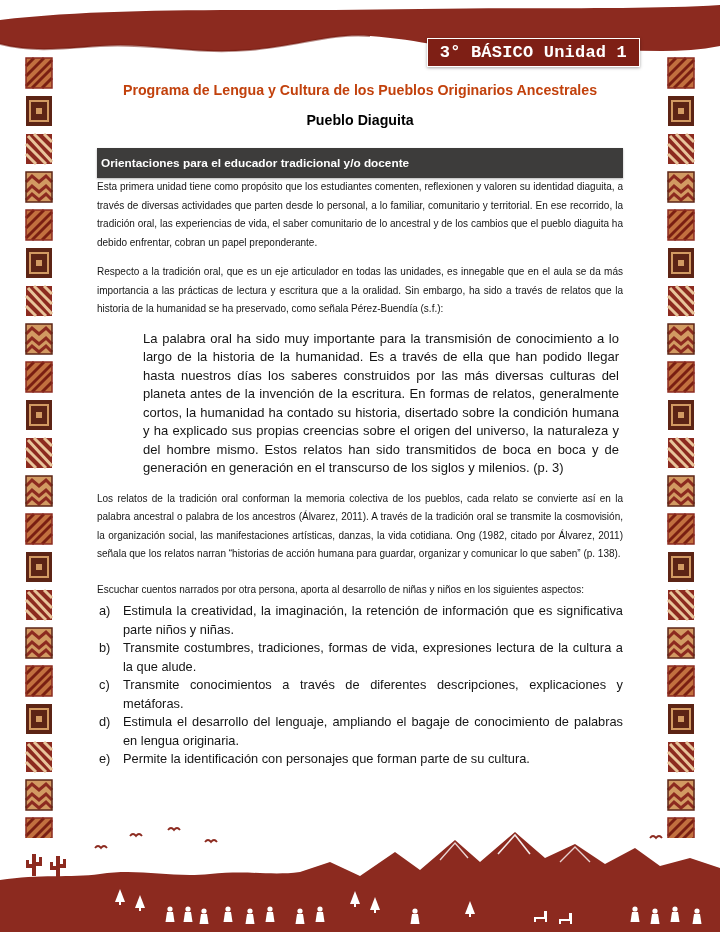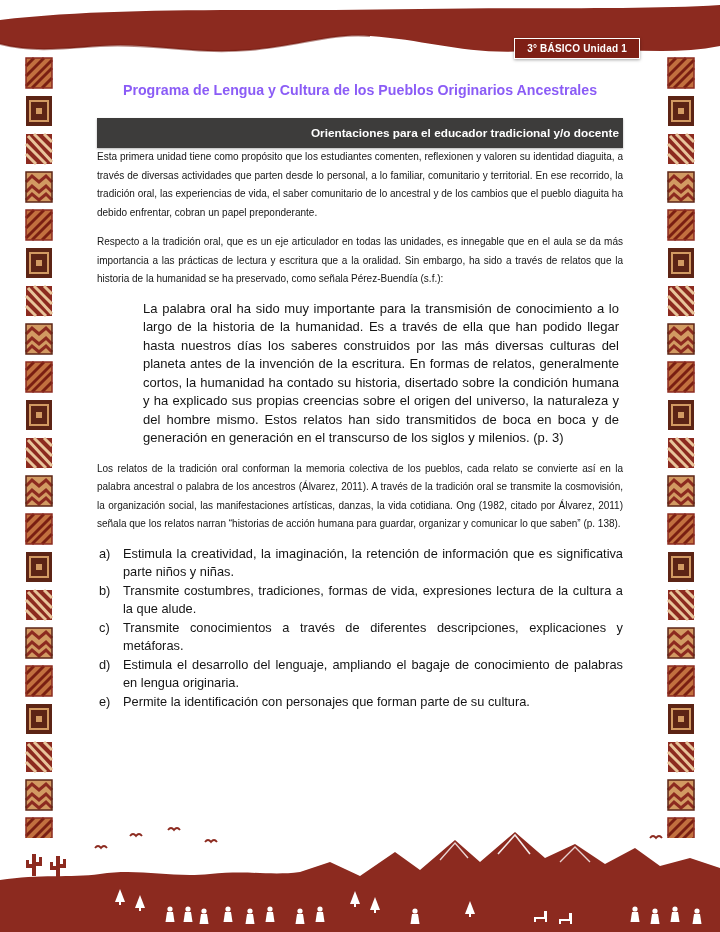--- a/index.html
+++ b/index.html
@@ -18,55 +18,56 @@
   .top-wave {
     position: absolute; top: 0; left: 0;
     width: 720px; height: 70px;
     pointer-events: none;
   }
   .badge {
     position: absolute; top: 38px; right: 80px;
     background: #7e1f15;
     border: 1.5px solid #ffffff;
     color: #ffffff;
-    font-size: 10px; font-weight: bold;
+    font-size: 17px; font-weight: bold;
     padding: 4px 12px;
     letter-spacing: .2px;
     box-shadow: 0 1px 3px rgba(0,0,0,.35);
     white-space: nowrap;
+    font-family: Liberation Mono, monospace;
   }
   
   .side-strip {
     position: absolute; top: 56px;
     width: 30px; height: 782px;
   }
   .side-strip.left  { left: 24px; }
   .side-strip.right { right: 24px; }
   
   .content {
     position: absolute;
     left: 97px; width: 526px; top: 82px;
     color: #151515;
   }
   .doc-title {
     margin: 0 0 4px 0;
     font-size: 14.2px; font-weight: bold;
-    text-align: center; color: #8b5cf6;
+    text-align: center; color: #c2410c;
   }
   .doc-subtitle {
     margin: 14px 0 0 0;
     font-size: 14.2px; font-weight: bold;
     text-align: center; color: #000;
   }
   .gray-banner {
     margin-top: 20px;
     background: #3d3c3b;
     color: #ffffff;
     font-size: 11.8px; font-weight: bold;
-    text-align: right;
+    text-align: left;
     padding: 8px 4px;
     box-shadow: 0 1px 2px rgba(0,0,0,.3);
   }
   .section-heading {
     margin: 44px 0 10px 0;
     font-size: 15.5px; font-weight: bold;
     color: #000;
   }
   .para {
     margin: 0 0 11px 0;
@@ -147,30 +148,32 @@
 
   <svg class="side-strip left" viewBox="0 0 30 782" preserveAspectRatio="none">
     <rect width="30" height="782" fill="url(#andeanTile)"></rect>
   </svg>
   <svg class="side-strip right" viewBox="0 0 30 782" preserveAspectRatio="none">
     <rect width="30" height="782" fill="url(#andeanTile)"></rect>
   </svg>
 
   <div class="content">
     <h1 class="doc-title">Programa de Lengua y Cultura de los Pueblos Originarios Ancestrales</h1>
+    <h2 class="doc-subtitle">Pueblo Diaguita</h2>
 
     <div class="gray-banner">Orientaciones para el educador tradicional y/o docente</div>
 
 
     <p class="para">Esta primera unidad tiene como propósito que los estudiantes comenten, reflexionen y valoren su identidad diaguita, a través de diversas actividades que parten desde lo personal, a lo familiar, comunitario y territorial. En ese recorrido, la tradición oral, las experiencias de vida, el saber comunitario de lo ancestral y de los cambios que el pueblo diaguita ha debido enfrentar, cobran un papel preponderante.</p>
     <p class="para">Respecto a la tradición oral, que es un eje articulador en todas las unidades, es innegable que en el aula se da más importancia a las prácticas de lectura y escritura que a la oralidad. Sin embargo, ha sido a través de relatos que la historia de la humanidad se ha preservado, como señala Pérez-Buendía (s.f.):</p>
 
     <div class="quote">La palabra oral ha sido muy importante para la transmisión de conocimiento a lo largo de la historia de la humanidad. Es a través de ella que han podido llegar hasta nuestros días los saberes construidos por las más diversas culturas del planeta antes de la invención de la escritura. En formas de relatos, generalmente cortos, la humanidad ha contado su historia, disertado sobre la condición humana y ha explicado sus propias creencias sobre el origen del universo, la naturaleza y del hombre mismo. Estos relatos han sido transmitidos de boca en boca y de generación en generación en el transcurso de los siglos y milenios. (p. 3)</div>
 
     <p class="para">Los relatos de la tradición oral conforman la memoria colectiva de los pueblos, cada relato se convierte así en la palabra ancestral o palabra de los ancestros (Álvarez, 2011). A través de la tradición oral se transmite la cosmovisión, la organización social, las manifestaciones artísticas, danzas, la vida cotidiana. Ong (1982, citado por Álvarez, 2011) señala que los relatos narran “historias de acción humana para guardar, organizar y comunicar lo que saben” (p. 138).</p>
+    <p class="para pre-list">Escuchar cuentos narrados por otra persona, aporta al desarrollo de niñas y niños en los siguientes aspectos:</p>
 
     <div class="abc-list">
       <div class="abc-item">
         <span class="marker">a)</span>
         <span class="text">Estimula la creatividad, la imaginación, la retención de información que es significativa parte niños y niñas.</span>
       </div>
       <div class="abc-item">
         <span class="marker">b)</span>
         <span class="text">Transmite costumbres, tradiciones, formas de vida, expresiones lectura de la cultura a la que alude.</span>
       </div>

